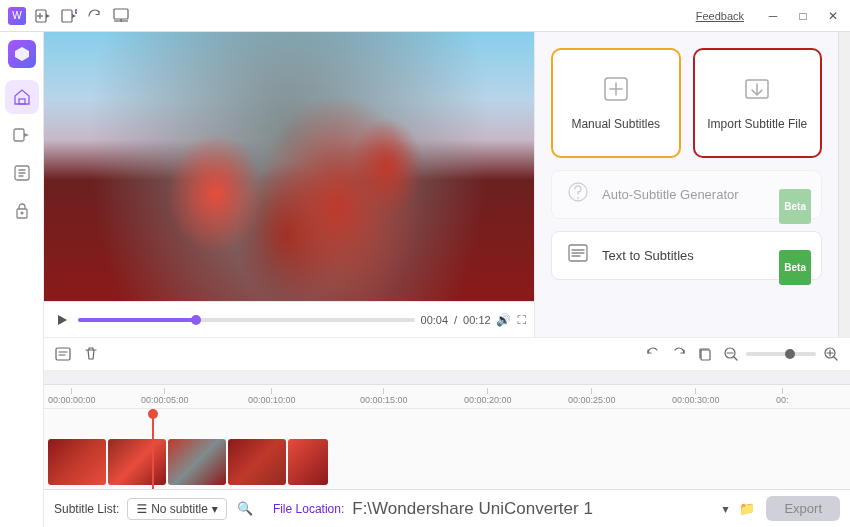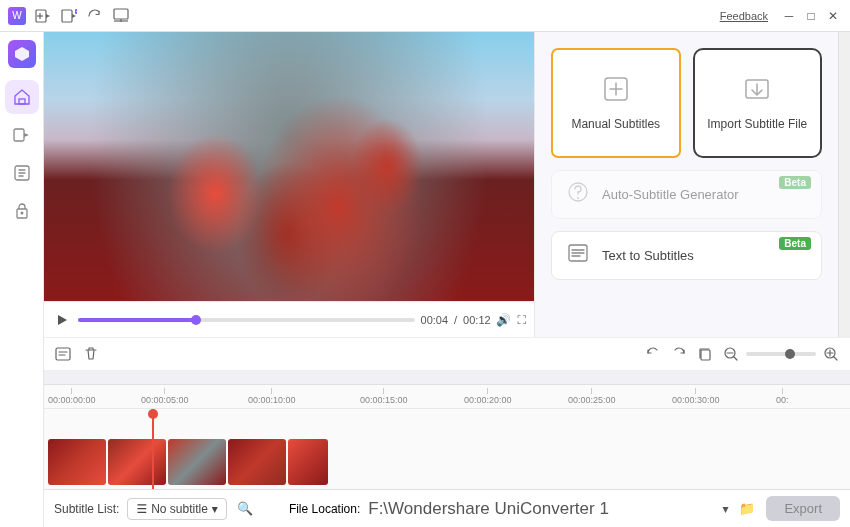--- a/index.html
+++ b/index.html
@@ -39,21 +39,21 @@
     .toolbar-icons {
       display: flex; align-items: center; gap: 4px;
     }
     .toolbar-btn {
       width: 22px; height: 22px;
       border: none; background: none; cursor: pointer;
       display: flex; align-items: center; justify-content: center;
       color: #555; font-size: 13px;
     }
     .title-bar-right {
-      display: flex; align-items: center; gap: 4px;
+      display: flex; align-items: center; gap: 12px;
     }
     .feedback-link {
       font-size: 11px; color: #555; text-decoration: underline; cursor: pointer; margin-right: 8px;
     }
     .win-btn {
       width: 18px; height: 18px;
       border: none; background: none; cursor: pointer;
       display: flex; align-items: center; justify-content: center;
       font-size: 12px; color: #555;
     }
@@ -228,36 +228,35 @@
     }
 
     
     .subtitle-options-row {
       display: flex;
       gap: 12px;
     }
 
     .subtitle-card {
       flex: 1;
-      border: 2px solid #404040;
+      border: 2px solid #b91c1c;
       border-radius: 10px;
       padding: 16px 12px;
       display: flex;
       flex-direction: column;
       align-items: center;
       justify-content: center;
       cursor: pointer;
       background: #fff;
       gap: 8px;
       min-height: 110px;
     }
     .subtitle-card.selected {
       border-color: #f5a623;
       border-width: 2px;
-      border-radius: 7px;
     }
     .card-icon {
       font-size: 24px; color: #888;
     }
     .card-label {
       font-size: 12px; color: #444; text-align: center; font-weight: 500;
     }
 
     
     .feature-row {
@@ -274,25 +273,25 @@
     .feature-row.disabled { opacity: 0.5; cursor: default; }
     .feature-icon {
       font-size: 20px; color: #888;
       width: 28px; text-align: center;
     }
     .feature-label {
       font-size: 13px; color: #444;
     }
     .feature-badge {
       position: absolute;
-      right: 10px; top: 5px;
+      right: 10px; top: 18px;
       background: #4caf50;
       color: #fff;
       font-size: 10px; font-weight: 600;
-      padding: 1px 5px; border-radius: 3px;
+      padding: 12px 5px; border-radius: 3px;
     }
 
     
     .timeline-area {
       background: #fff;
       border-top: 1px solid #e0e0e0;
       flex-shrink: 0;
       margin-top: 13px;
     }
 
@@ -391,21 +390,21 @@
       cursor: pointer;
       font-size: 12px; color: #444;
       background: #fff;
     }
     .search-btn {
       width: 22px; height: 22px;
       border: none; background: none; cursor: pointer;
       font-size: 13px; color: #666;
     }
     .file-location-label {
-      font-size: 12px; color: #000000; font-weight: 500; margin-left: 24px;
+      font-size: 12px; color: #6d28d9; font-weight: 500; margin-left: 8px;
     }
     .file-path {
       font-size: 17px; color: #555; flex: 1;
     }
     .folder-btn {
       width: 22px; height: 22px;
       border: none; background: none; cursor: pointer;
       font-size: 13px; color: #666;
     }
     .export-btn {

